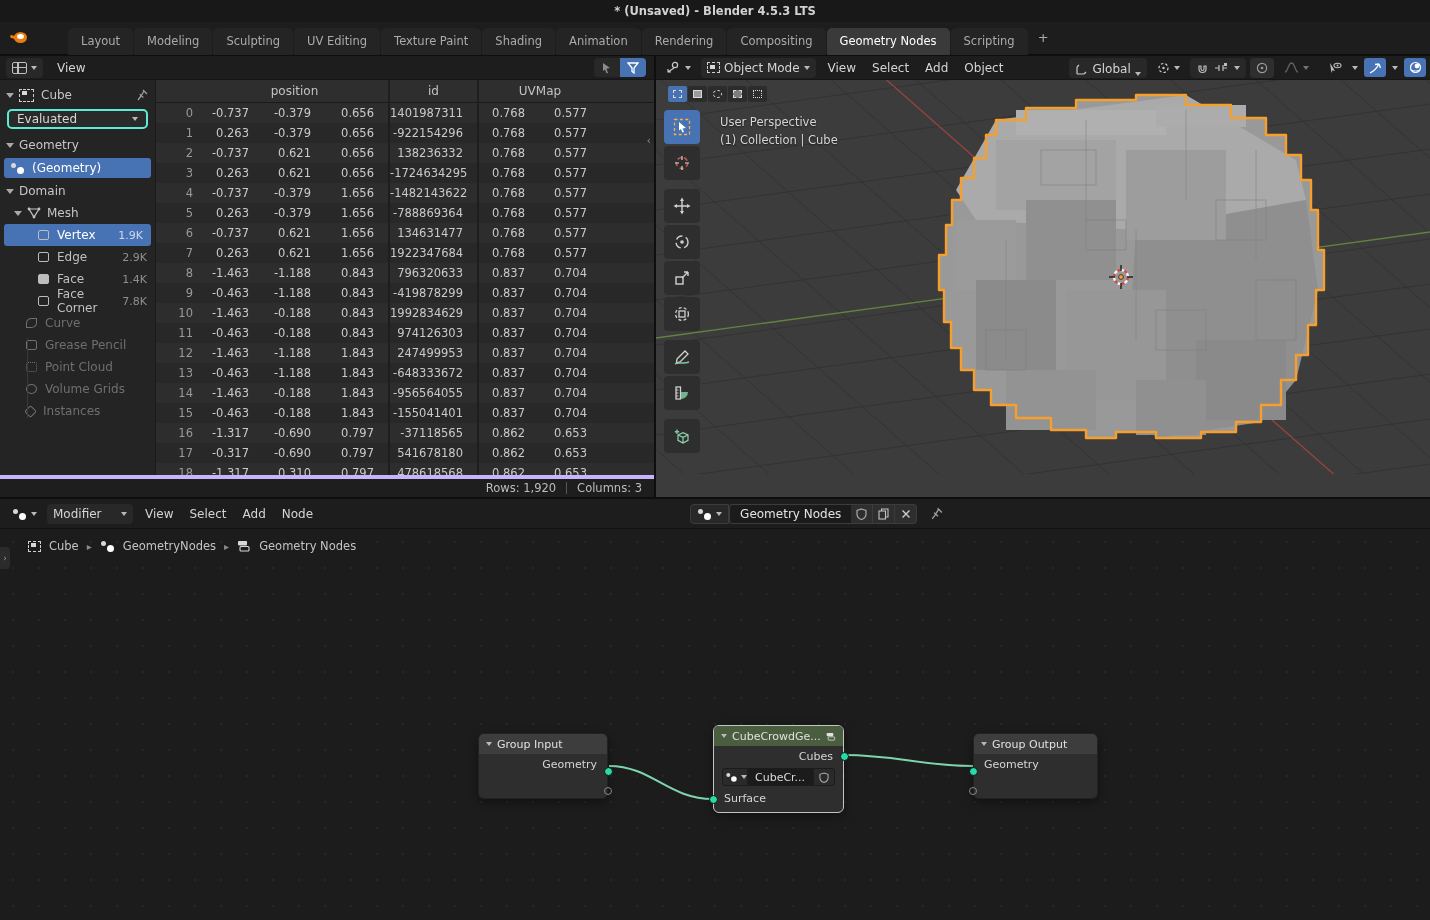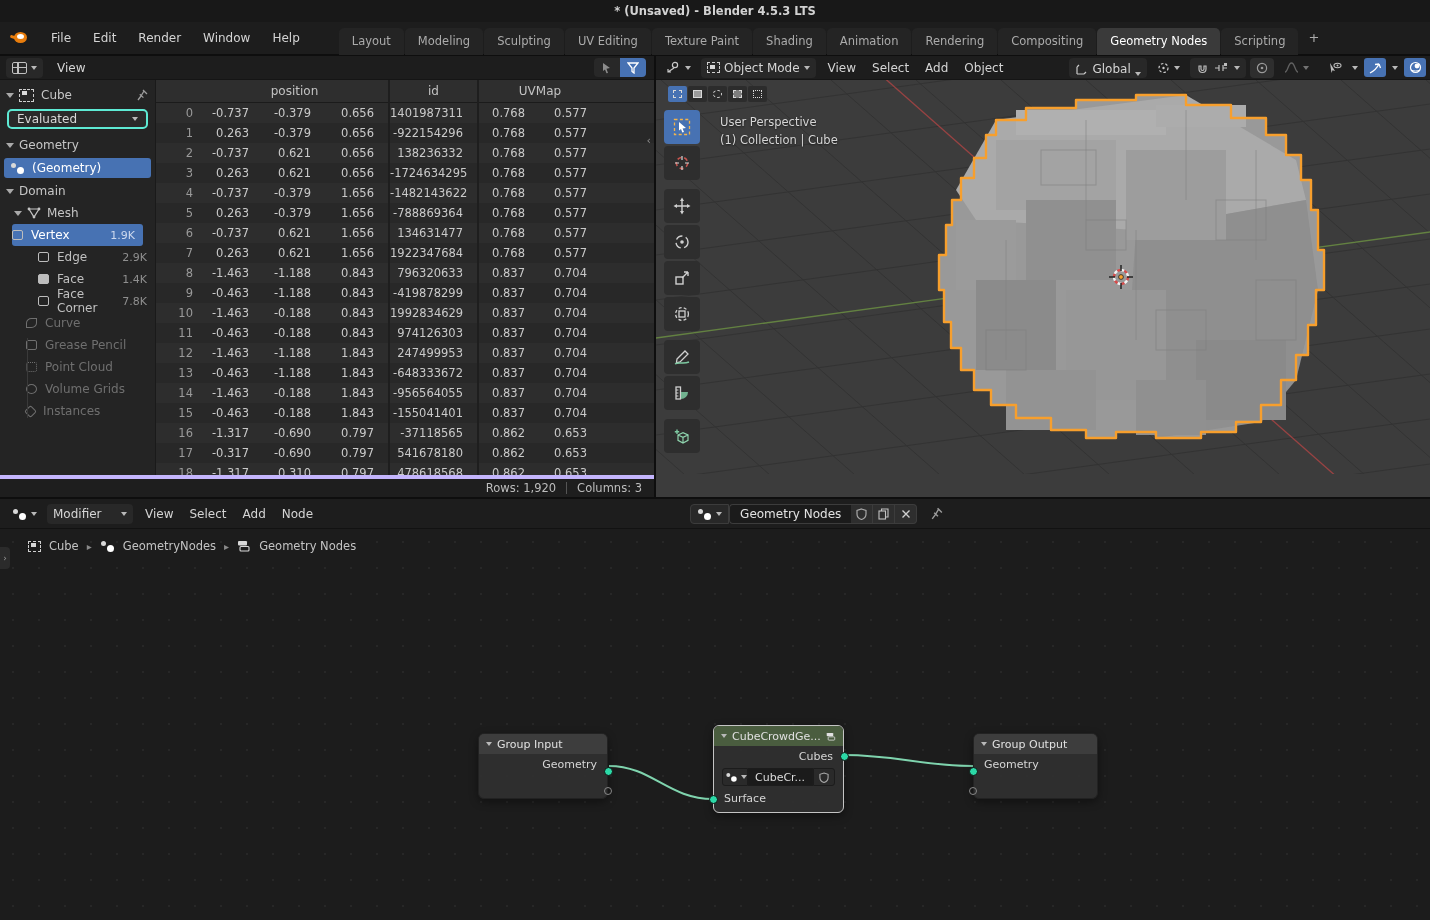--- a/index.html
+++ b/index.html
@@ -143,27 +143,20 @@
 
 <div id="titlebar">
   <span>* (Unsaved) - Blender 4.5.3 LTS</span>
 </div>
 
 <div id="menubar">
   <div class="blender-logo">
     <div class="tail"></div>
       <div class="disc"></div>
   </div>
-  <div id="top-menus" style="display:flex;">
-      <div class="menu-item">File</div>
-      <div class="menu-item">Edit</div>
-      <div class="menu-item">Render</div>
-      <div class="menu-item">Window</div>
-      <div class="menu-item">Help</div>
-    </div>
   <div id="tabs">
       <div class="tab">Layout</div>
       <div class="tab">Modeling</div>
       <div class="tab">Sculpting</div>
       <div class="tab">UV Editing</div>
       <div class="tab">Texture Paint</div>
       <div class="tab">Shading</div>
       <div class="tab">Animation</div>
       <div class="tab">Rendering</div>
       <div class="tab">Compositing</div>
@@ -223,21 +216,21 @@
       <span class="exp"></span>
       <svg width="14" height="12" viewBox="0 0 14 12" style="margin-right:6px;">
         <path d="M2,2 L12,2 L7,10 Z" fill="none" stroke="#c4c4c4" stroke-width="1.2"></path>
         <circle cx="2" cy="2" r="1.4" fill="#c4c4c4"></circle>
           <circle cx="12" cy="2" r="1.4" fill="#c4c4c4"></circle>
           <circle cx="7" cy="10" r="1.4" fill="#c4c4c4"></circle>
       </svg>
       <span>Mesh</span>
     </div>
     <div id="domain-list">
-        <div class="sb-item sel" style="margin: 0px 12px;">
+        <div class="sb-item sel" style="padding-left: 34px; margin: 0px 4px;">
           <span class="sq"></span>
           <span>Vertex</span>
           <span class="cnt">1.9K</span>
         </div>
         <div class="sb-item" style="padding-left: 38px;">
           <span class="sq"></span>
           <span>Edge</span>
           <span class="cnt">2.9K</span>
         </div>
         <div class="sb-item" style="padding-left: 38px;">

